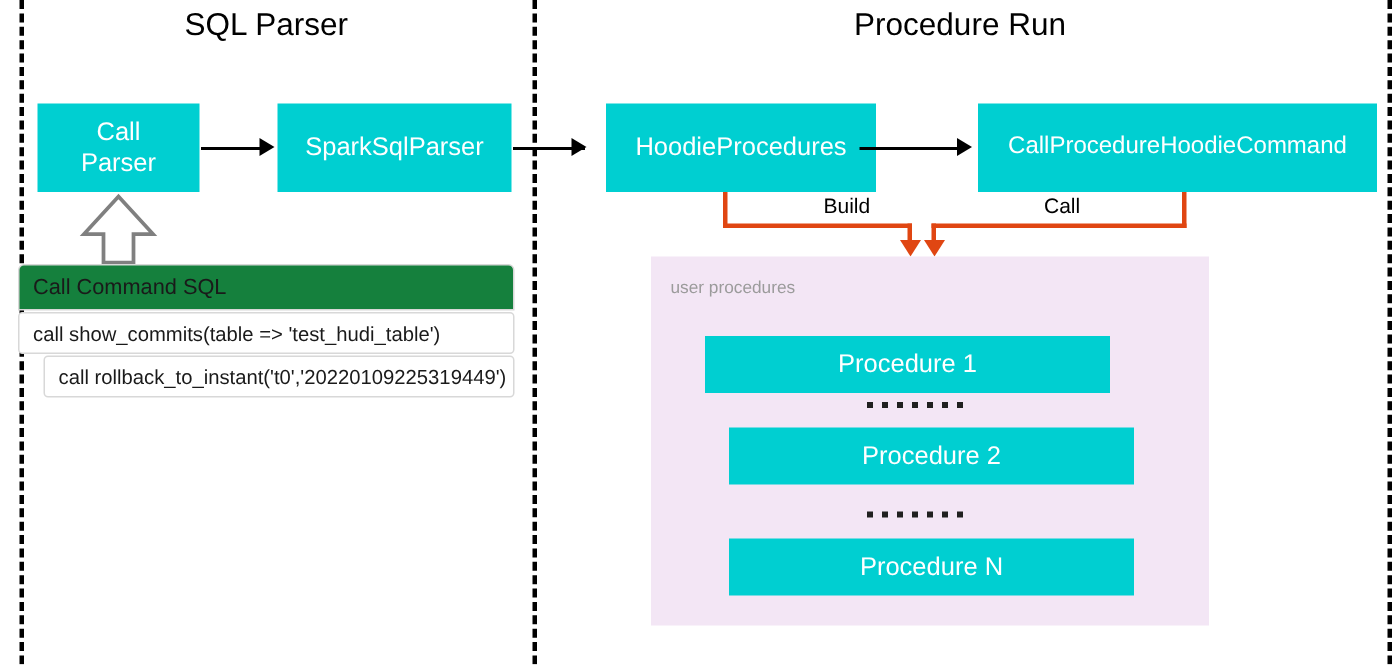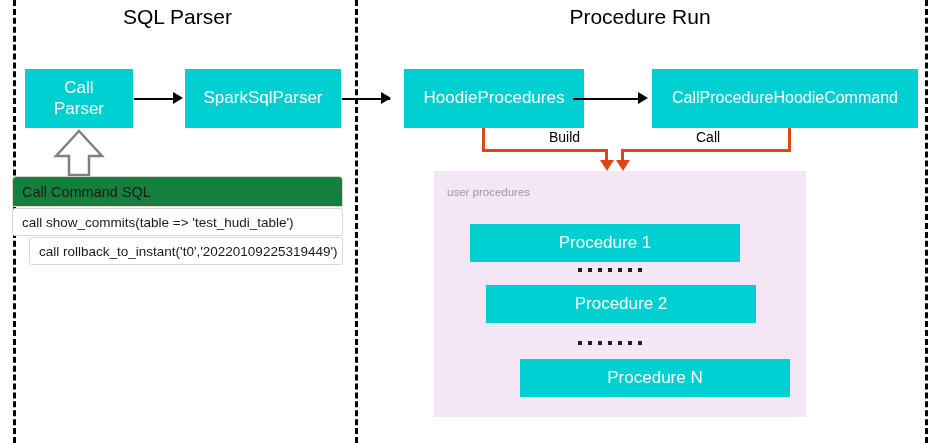--- a/index.html
+++ b/index.html
@@ -198,15 +198,15 @@
   <div class="dots" style="left:578px; top:341px;">
     <i></i>
       <i></i>
       <i></i>
       <i></i>
       <i></i>
       <i></i>
       <i></i>
   </div>
 
-  <div class="cyan-box" style="left:486px; top:359px; width:270px; height:38px;margin-left:34px;">Procedure N</div>
+  <div class="cyan-box" style="left:486px; top:359px; width:270px; height:38px;">Procedure N</div>
 
 </div>
 
 </body></html>

